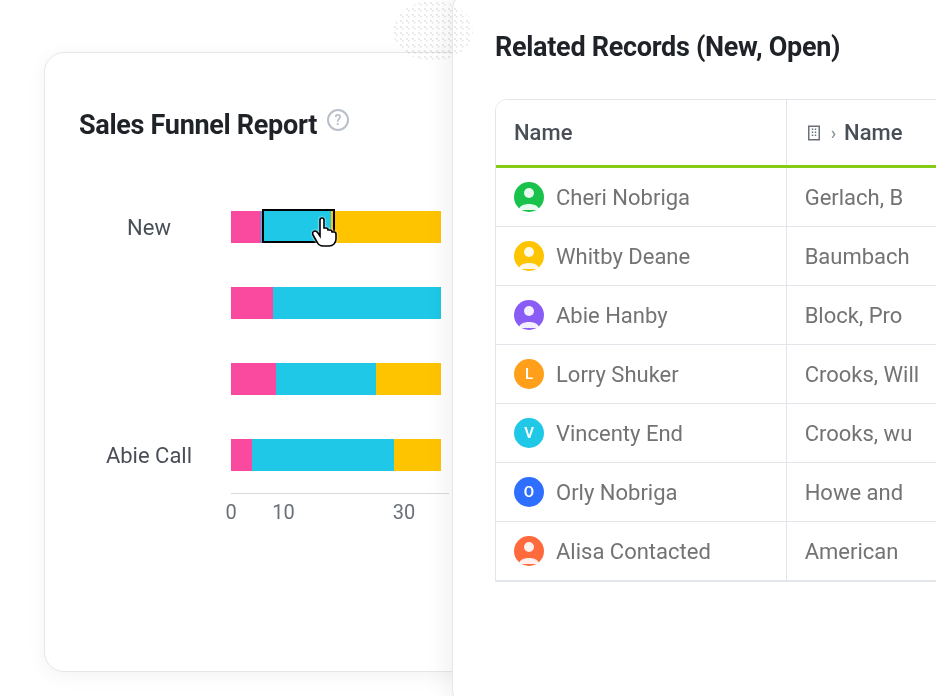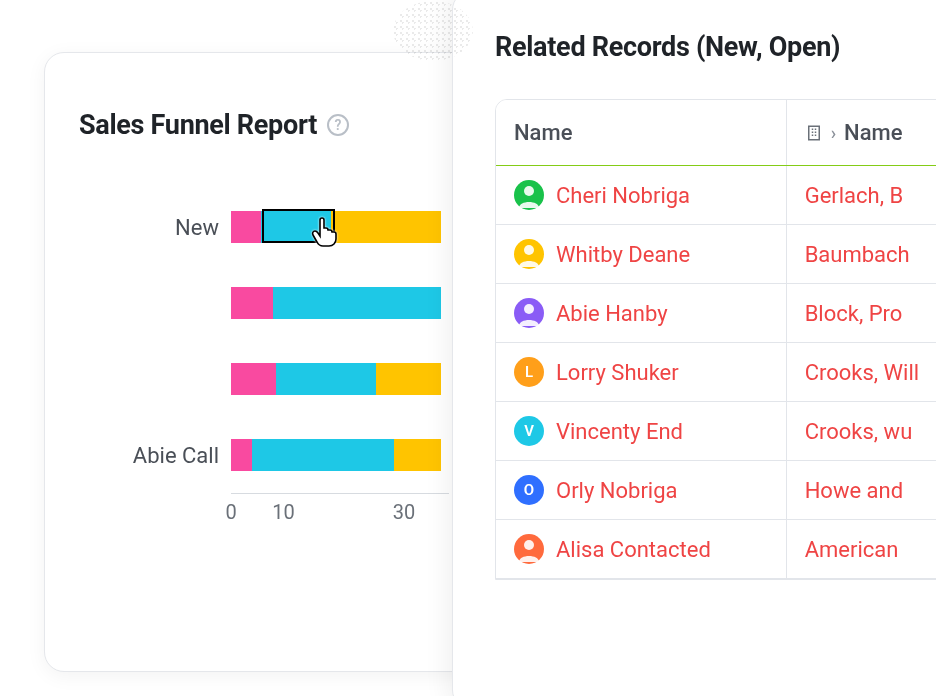--- a/index.html
+++ b/index.html
@@ -19,21 +19,21 @@
       width: 440px;
       height: 620px;
       background: #fff;
       border: 1px solid #e5e7eb;
       border-radius: 20px;
       box-shadow: 0 4px 20px rgba(0,0,0,0.05);
       padding: 56px 34px 28px 34px;
     }
     .report-title-row {
       display: flex;
-      align-items: center;
+      align-items: flex-start;
       gap: 10px;
       margin-bottom: 48px;
     }
     .report-title {
       font-size: 27px;
       font-weight: 700;
       color: #1f2328;
       letter-spacing: -0.3px;
     }
     .help-icon {
@@ -54,21 +54,21 @@
     .chart-row {
       display: flex;
       align-items: center;
       height: 76px;
       position: relative;
     }
     .chart-label {
       position: absolute;
       left: -152px;
       width: 140px;
-      text-align: right;
+      text-align: center;
       font-size: 22px;
       color: #4a4f57;
       font-weight: 400;
     }
     .bar-track {
       display: flex;
       height: 32px;
       width: 210px;
       position: relative;
     }
@@ -155,21 +155,21 @@
     .records-table table {
       border-collapse: collapse;
       width: 100%;
     }
     .records-table th {
       text-align: left;
       padding: 20px 18px;
       font-size: 22px;
       font-weight: 500;
       color: #4a4f57;
-      border-bottom: 1px solid #84cc16;
+      border-bottom: 3px solid #84cc16;
       border-right: 1px solid #e2e5ea;
       background: #fff;
     }
     .records-table th:last-child { border-right: none; }
     .th-company {
       display: flex;
       align-items: center;
       gap: 8px;
     }
     .building-icon {
@@ -198,21 +198,21 @@
       width: 30px; height: 30px;
       border-radius: 50%;
       display: flex;
       align-items: center;
       justify-content: center;
       font-size: 15px;
       font-weight: 600;
       color: #fff;
       flex-shrink: 0;
     }
-    .link-text { color: #ef4444; }
+    .link-text { color: #737373; }
   </style>
 </head>
 <body>
 
 <div class="report-card">
   <div class="report-title-row">
     <div class="report-title">Sales Funnel Report</div>
     <div class="help-icon">?</div>
   </div>
 

